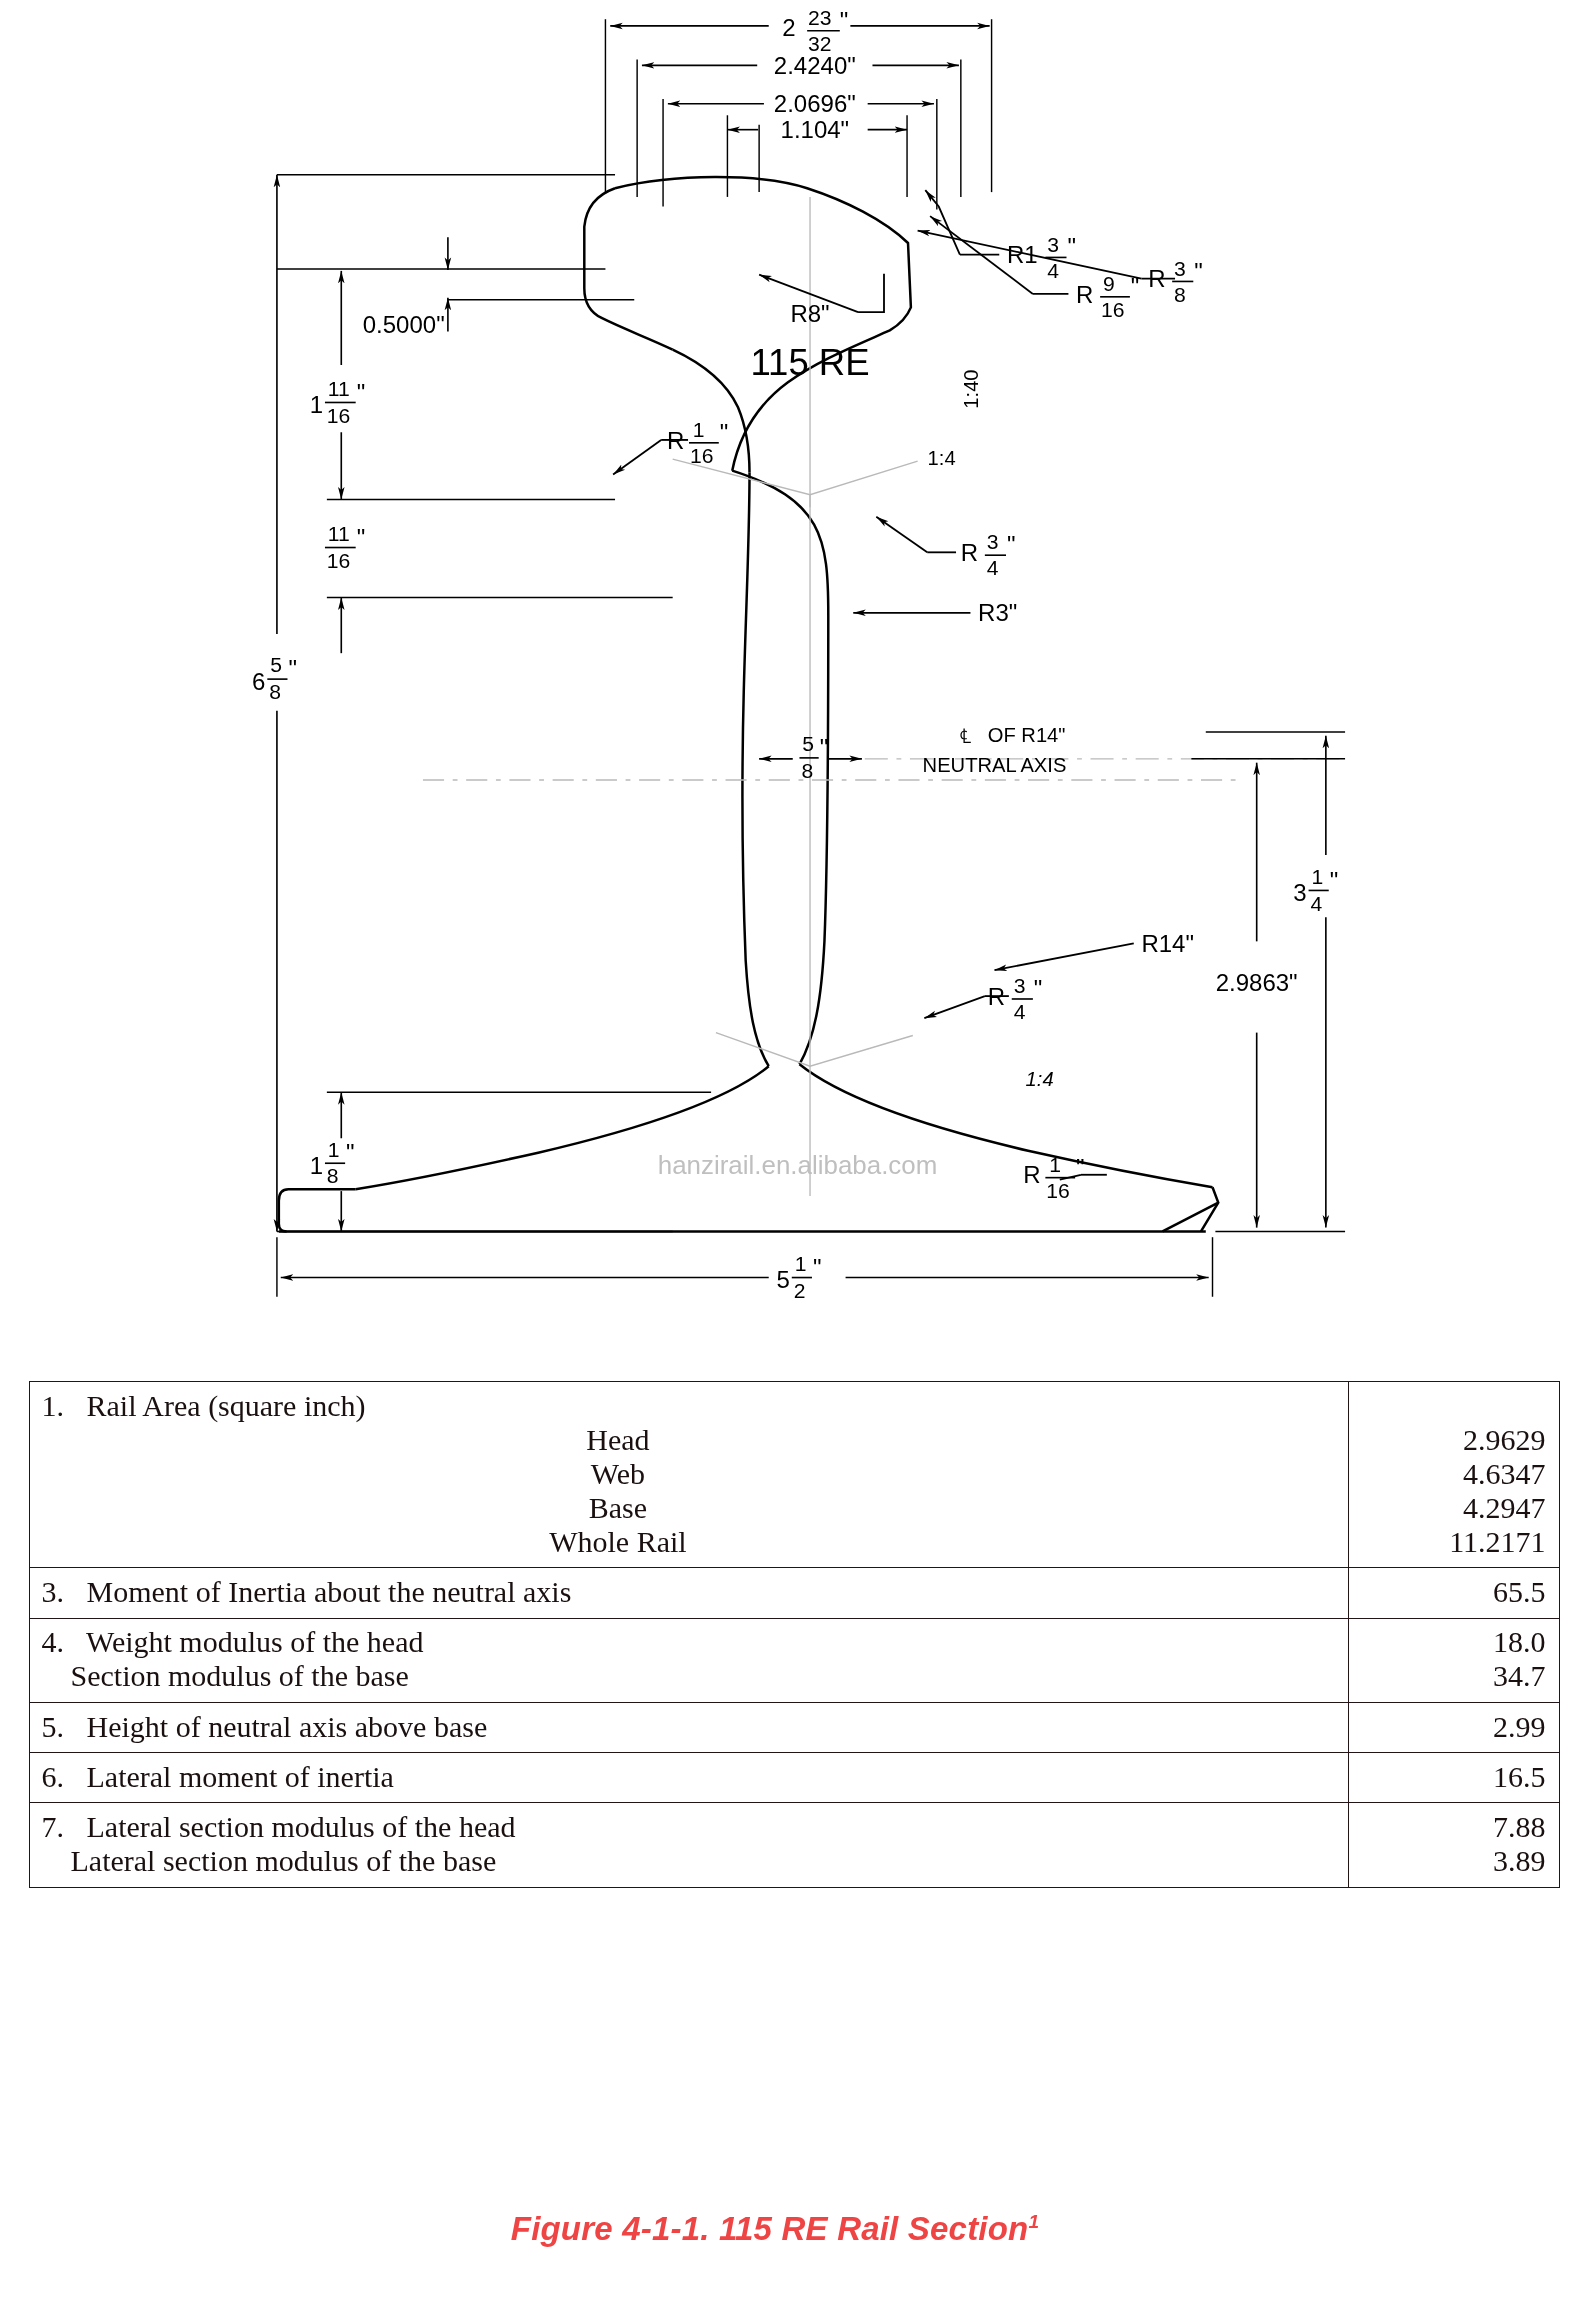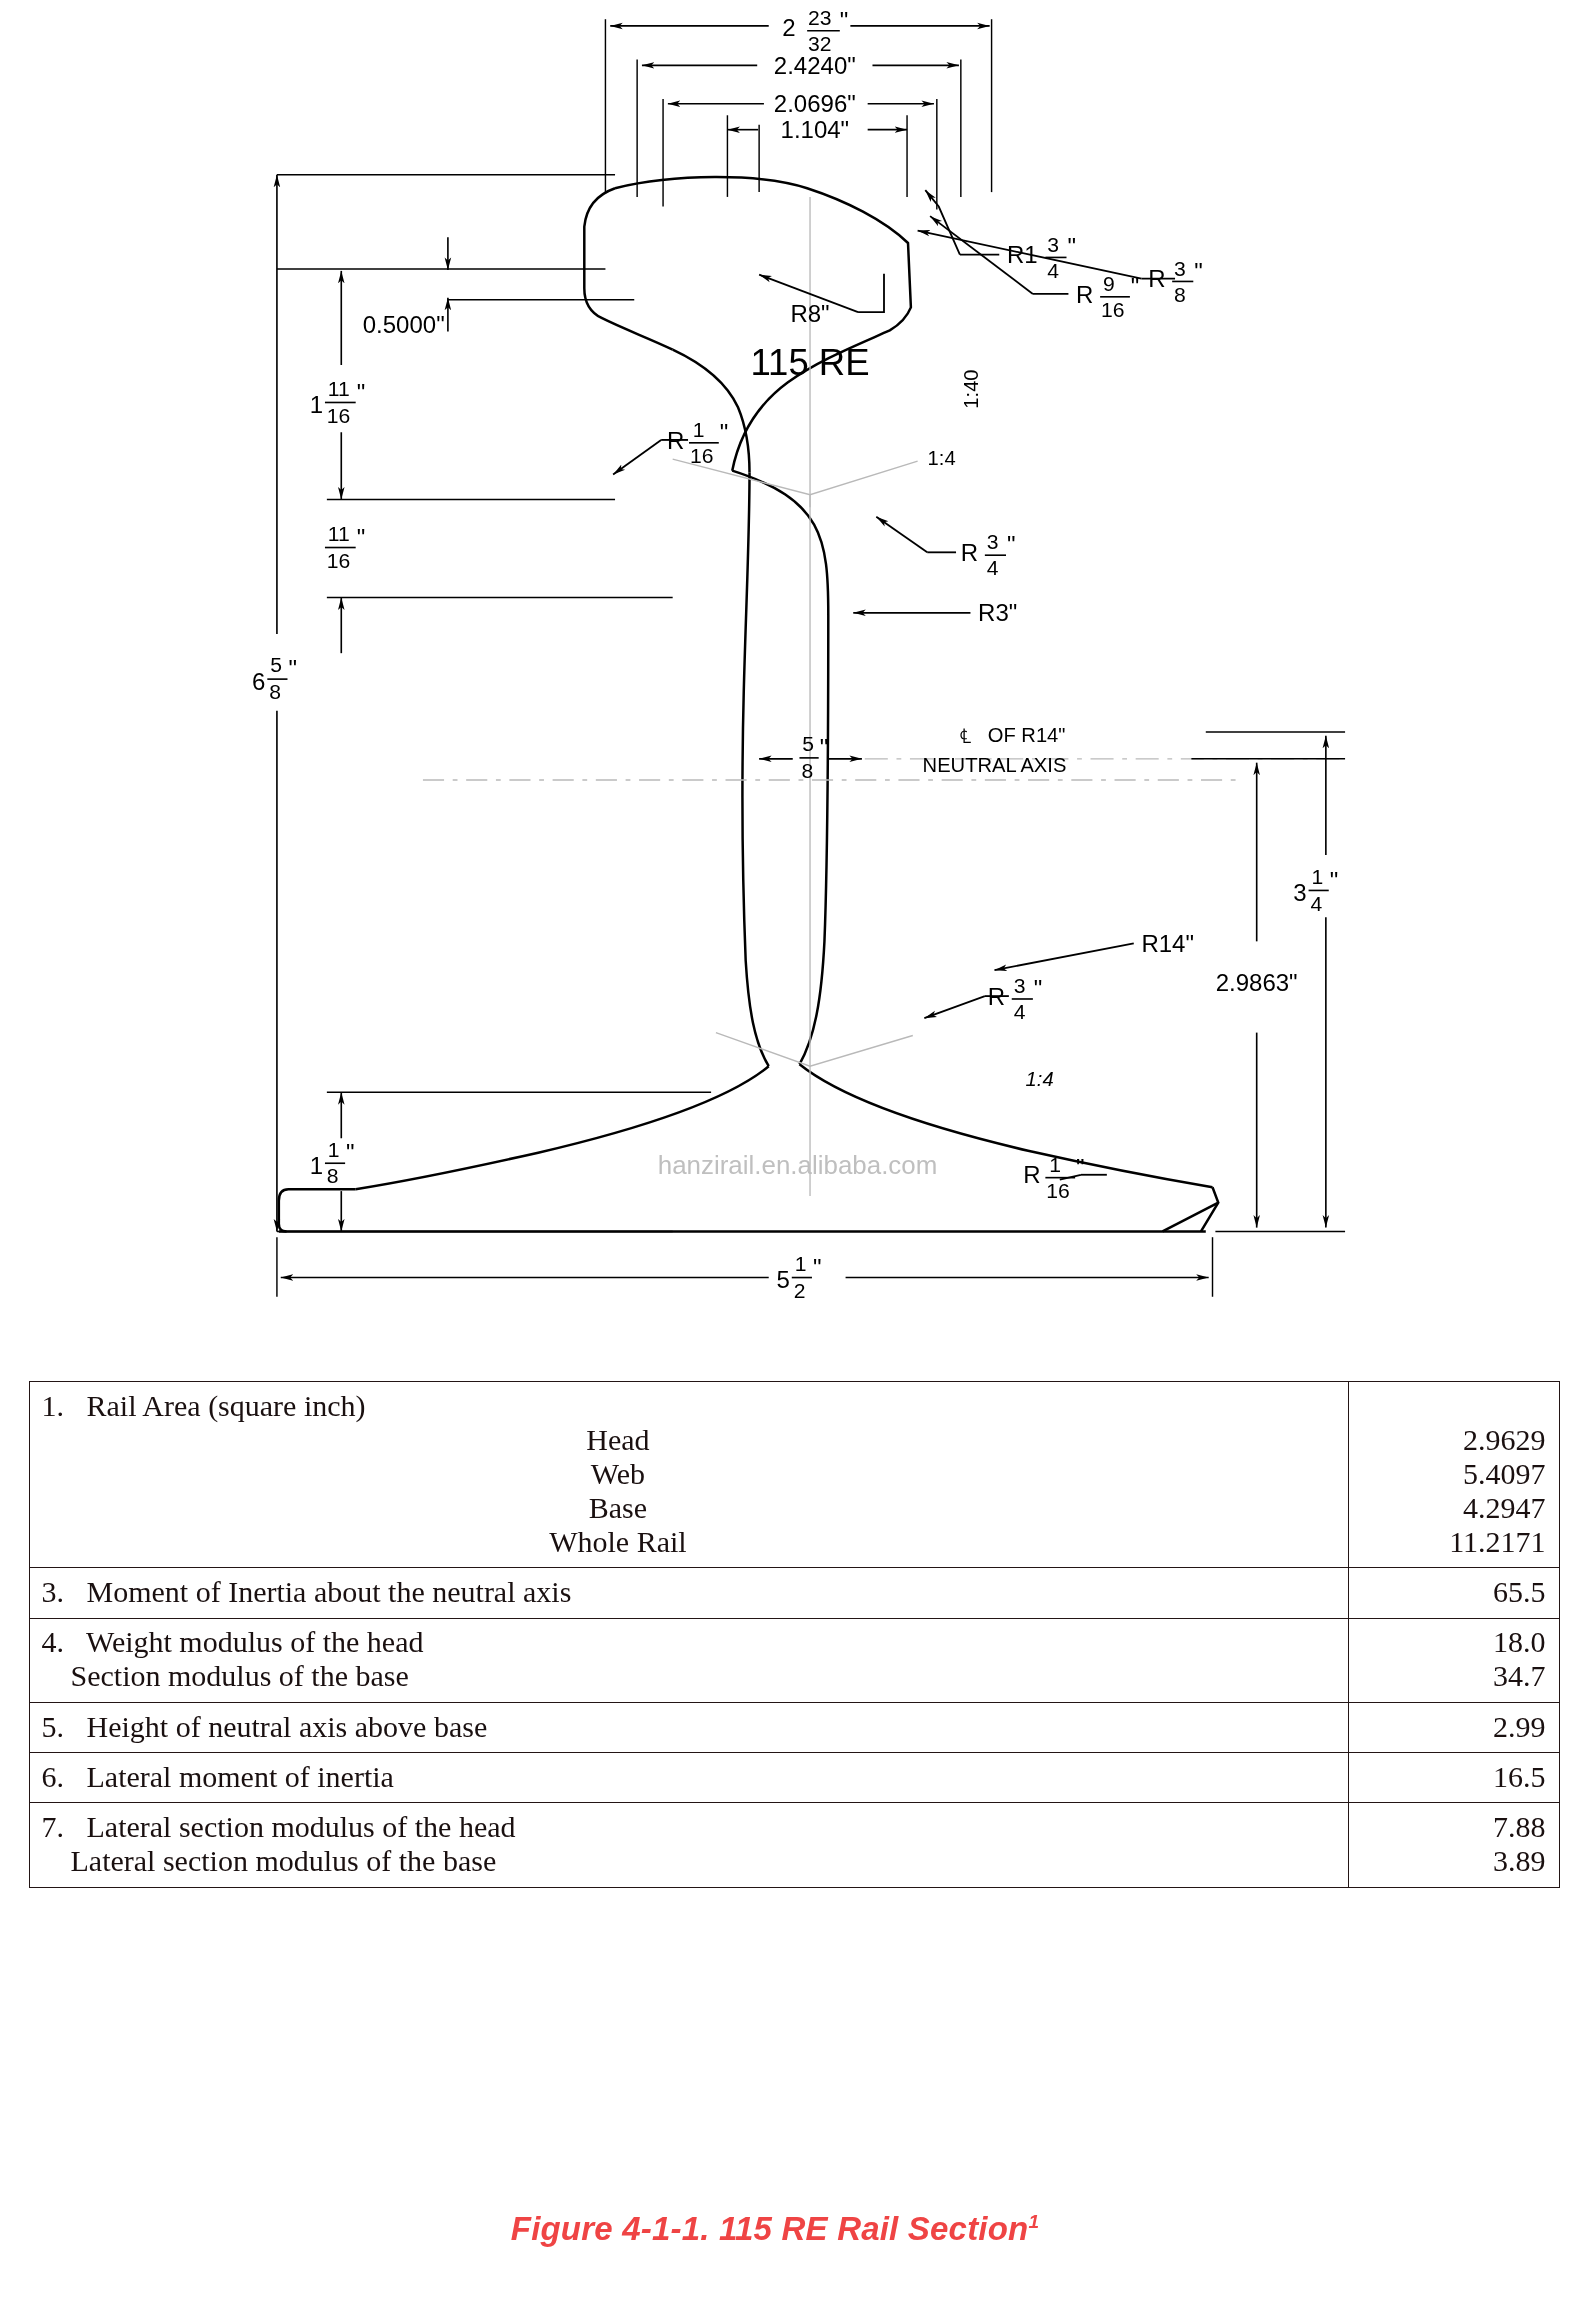--- a/index.html
+++ b/index.html
@@ -467,21 +467,21 @@
           <span>&nbsp;</span>
           <span>Rail Area (square inch)</span>
           <span class="sub-line">Head</span>
           <span class="sub-line">Web</span>
           <span class="sub-line">Base</span>
           <span class="sub-line">Whole Rail</span>
         </td>
         <td class="value-cell">
           <span class="val-line" style="visibility:hidden">&nbsp;</span>
           <span class="val-line">2.9629</span>
-          <span class="val-line">5.4097</span>
+          <span class="val-line">4.6347</span>
           <span class="val-line">4.2947</span>
           <span class="val-line">11.2171</span>
         </td>
       </tr>
 
 
       <tr>
         <td class="label-cell">
           <span>3.</span>
           <span>&nbsp;</span>

